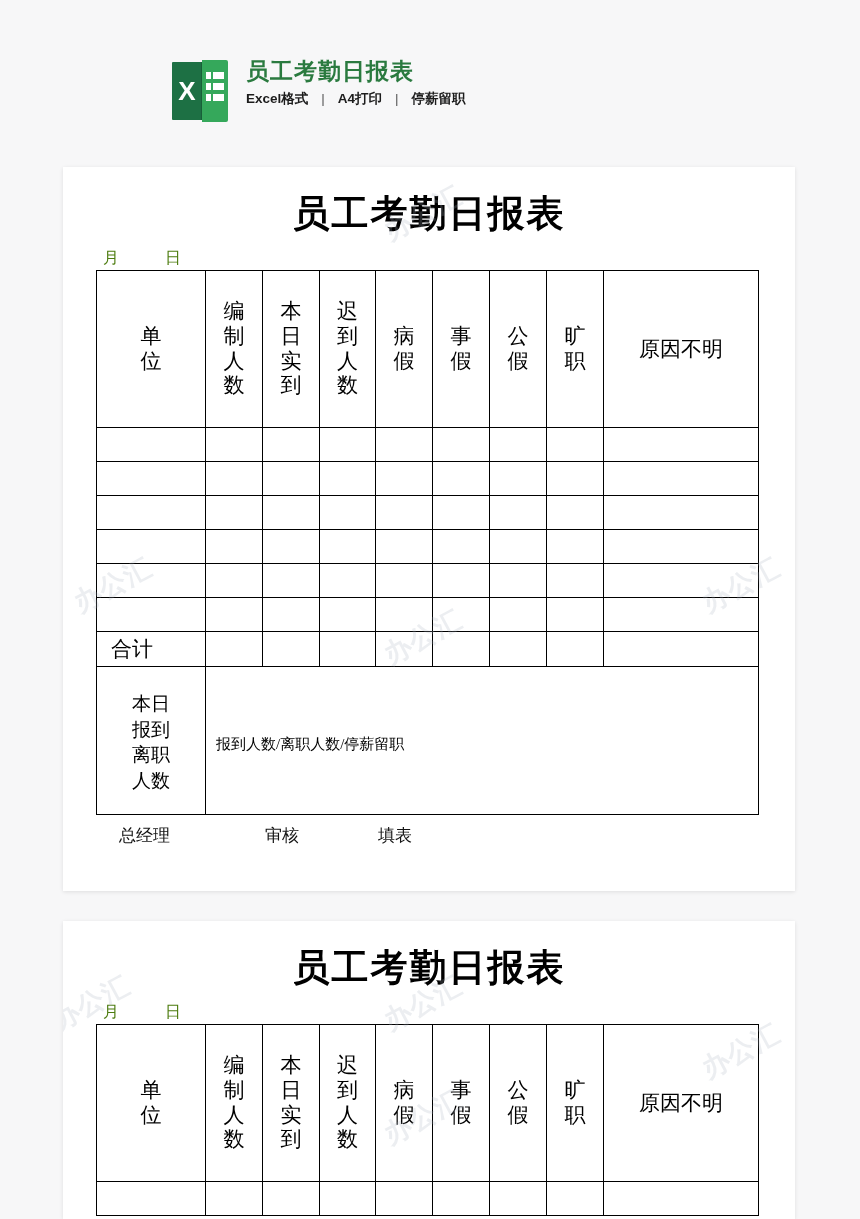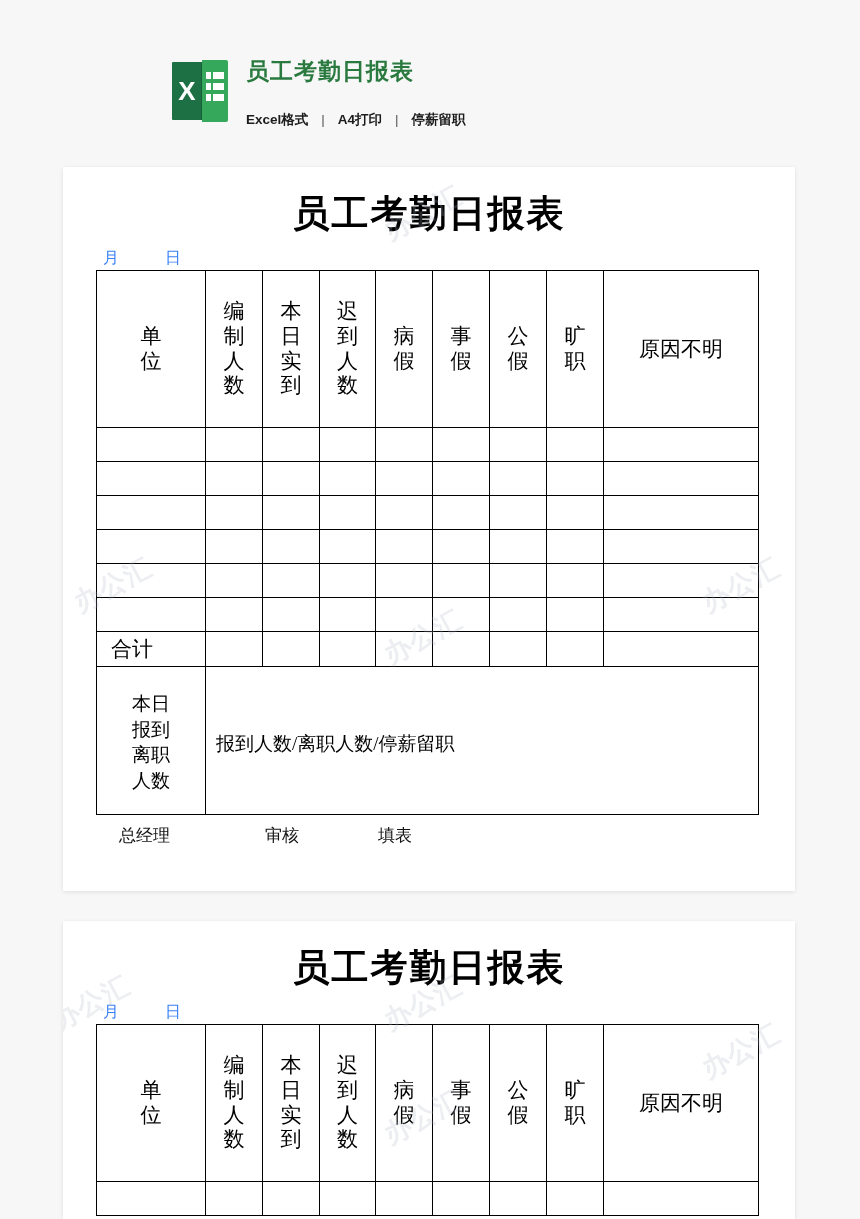--- a/index.html
+++ b/index.html
@@ -60,21 +60,21 @@
   .header-texts { padding-top: 2px; }
   .doc-title {
     color: #2a7a3f;
     font-size: 23px;
     font-weight: bold;
     letter-spacing: 1px;
     line-height: 1.2;
     white-space: nowrap;
   }
   .doc-meta {
-    margin-top: 25px;
+    margin-top: 4px;
     font-size: 13.5px;
     font-weight: bold;
     color: #1c1c1c;
     white-space: nowrap;
     display: flex; align-items: center;
   }
   .doc-meta .sep { color: #555; margin: 0 13px; font-weight: normal; }
 
   
   .card {
@@ -94,21 +94,21 @@
     font-size: 37px;
     font-weight: bold;
     letter-spacing: 2px;
     color: #000;
     padding-top: 26px;
     line-height: 1.15;
   }
   .date-line {
     font-family: "Liberation Serif", "DejaVu Serif", serif;
     font-size: 16px;
-    color: #3b82f6;
+    color: #4d7c0f;
     padding-left: 40px;
     padding-top: 12px;
     height: 28px;
   }
   .date-line .d-day { margin-left: 42px; }
 
   
   table.report {
     border-collapse: collapse;
     margin: 6px 0 0 33px;
@@ -147,21 +147,21 @@
   .vtext.w2 b { display: block; font-weight: normal; }
 
   .htext { font-size: 21px; }
   .cell-total  { font-size: 21px; padding-left: 14px; text-align: left; display:block; }
   .cell-note-label {
     font-size: 19px; line-height: 1.34;
     display: block; padding: 4px 0 0 0;
   }
   .cell-note-label b { display: block; font-weight: normal; }
   .cell-note-body {
-    font-size: 19px; text-align: left;
+    font-size: 15px; text-align: left;
     display: block; padding: 8px 0 0 10px;
     vertical-align: top;
   }
   td.note-body-cell { vertical-align: top; }
 
   .signature-row {
     font-family: "Liberation Serif", "DejaVu Serif", serif;
     font-size: 17px;
     color: #111;
     padding: 9px 0 0 33px;

